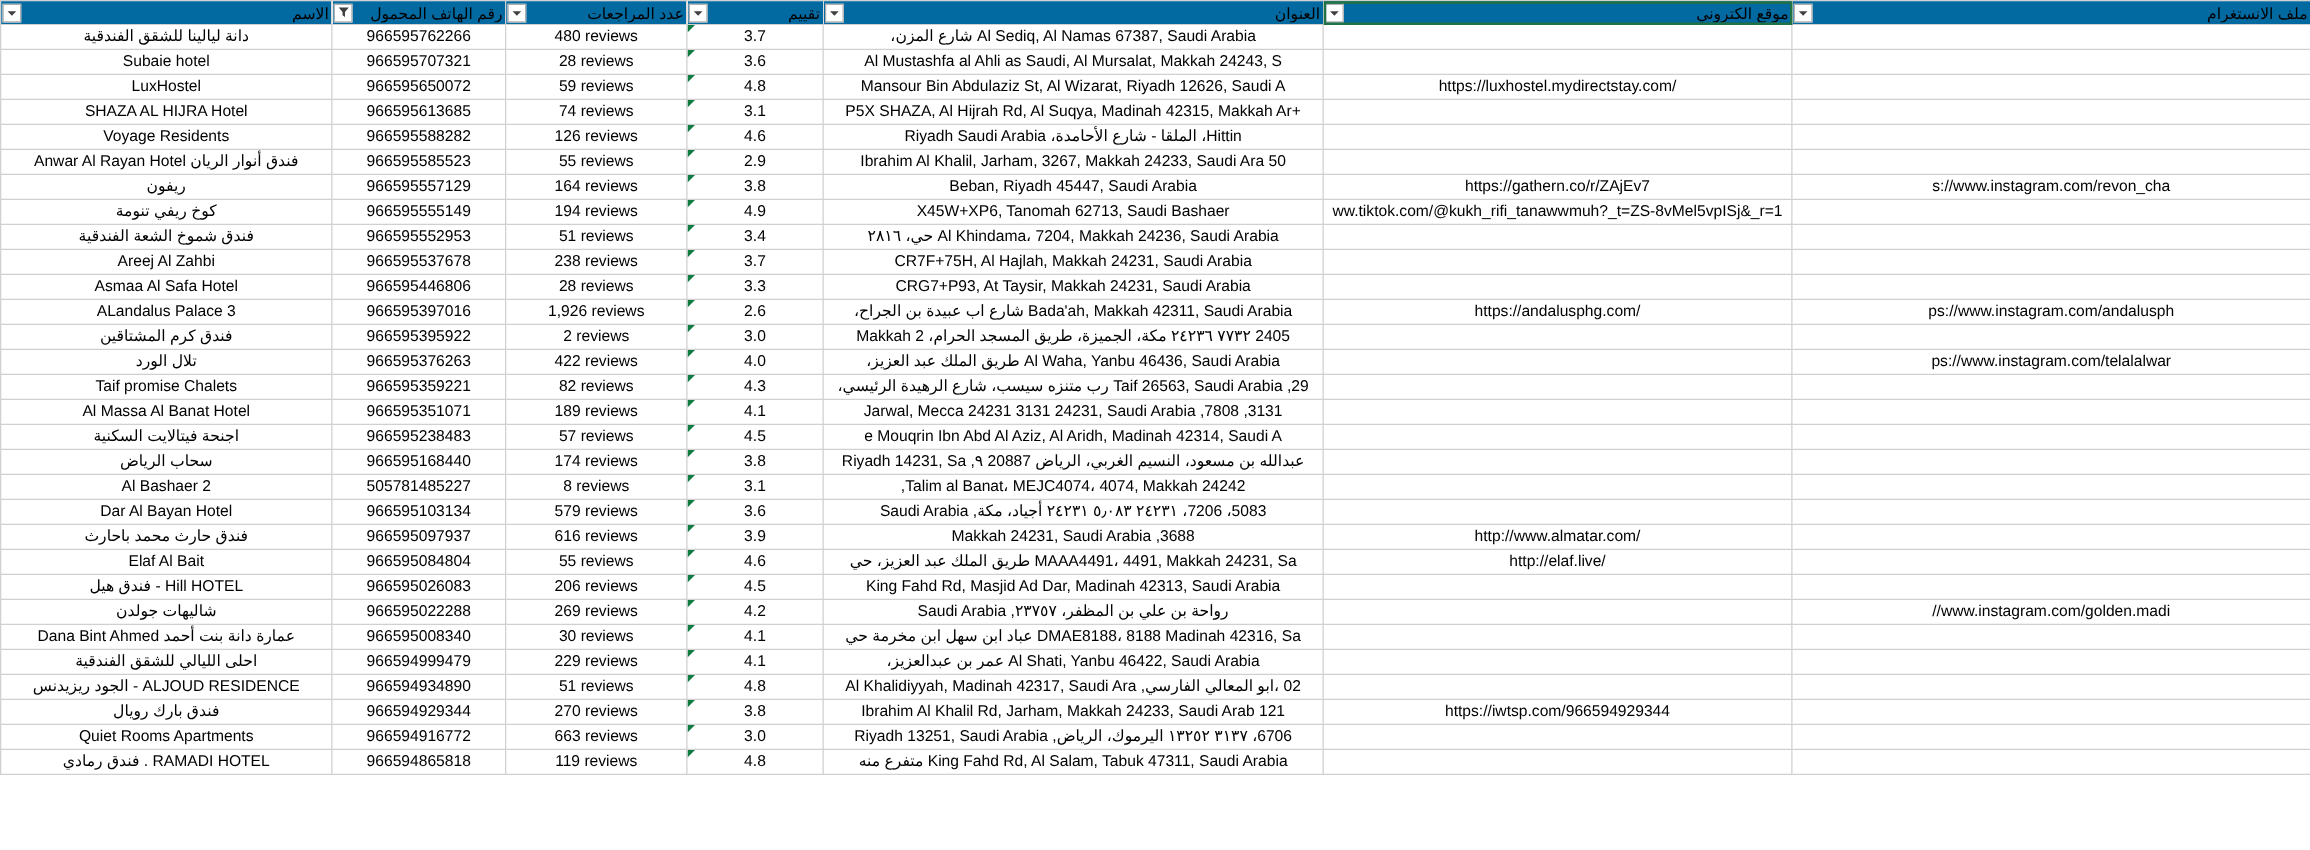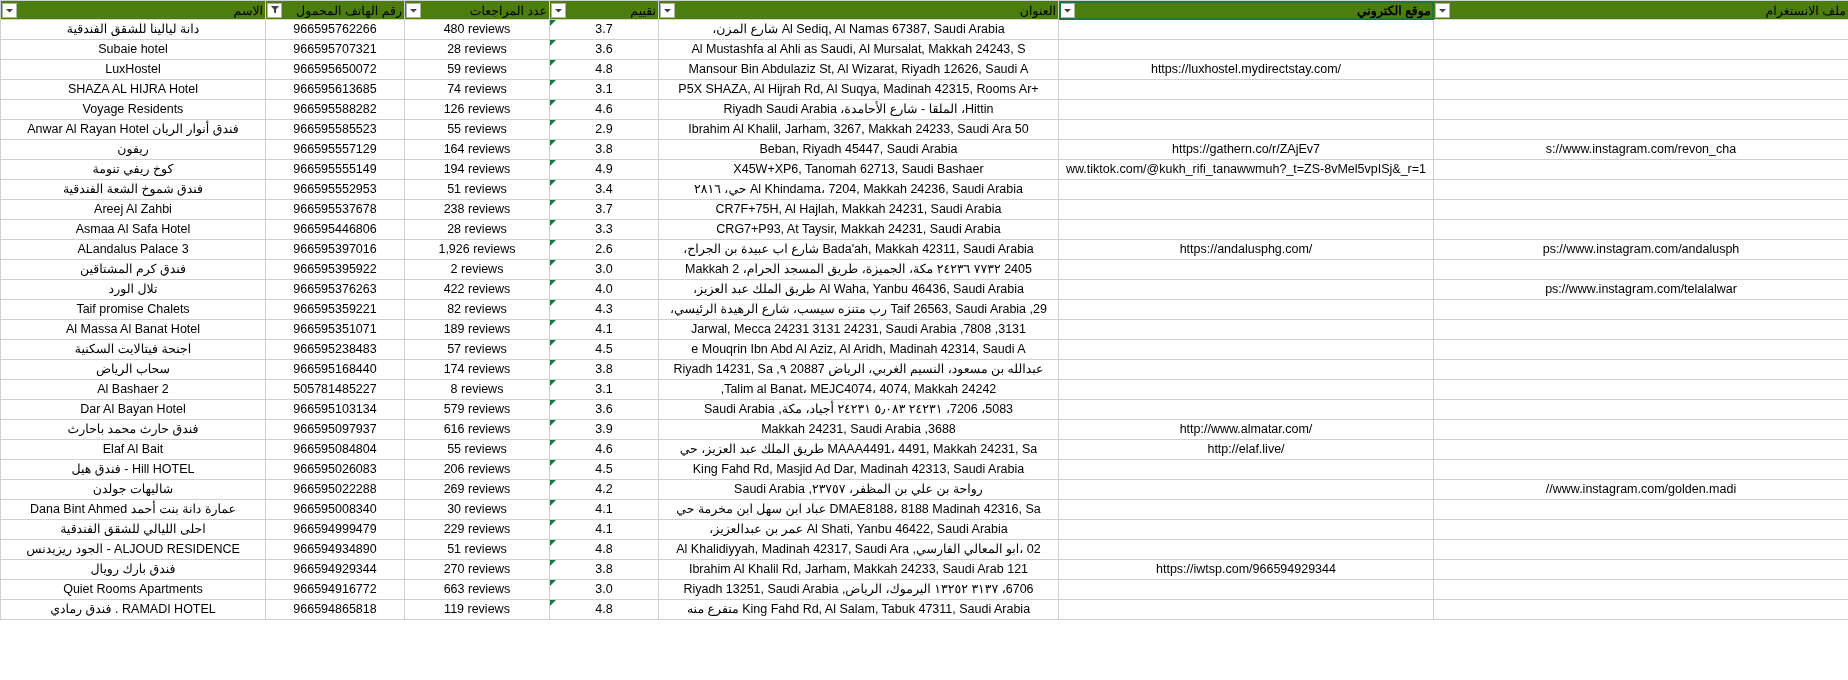--- a/index.html
+++ b/index.html
@@ -26,21 +26,21 @@
     padding: 0;
     height: 19px;
     font-size: 12.5px;
     color: #000;
     white-space: nowrap;
     overflow: hidden;
     vertical-align: middle;
   }
   
   thead th {
-    background: #4d7c0f;
+    background: #0369a1;
     color: #ffffff;
     font-weight: normal;
     font-size: 12.5px;
     height: 20px;
     border: 1px solid #9a9a9a;
     position: relative;
     padding: 0 4px;
     text-align: right;
   }
   thead th .hdr-wrap {
@@ -103,21 +103,20 @@
   col.c-phone  { width: 139px; }
   col.c-rev    { width: 145px; }
   col.c-rating { width: 109px; }
   col.c-addr   { width: 400px; }
   col.c-web    { width: 375px; }
   col.c-insta  { width: 415px; }
 
   .selected-cell {
     outline: 2px solid #217346;
     outline-offset: -2px;
-    font-weight: bold;
   }
 </style>
 </head>
 <body>
 
 <div class="sheet">
   <table class="grid">
     <colgroup>
       <col class="c-name">
         <col class="c-phone">
@@ -282,21 +281,21 @@
             <span class="cell ta-center ltr">966595613685</span>
           </td>
           <td>
             <span class="cell ta-center ltr">74 reviews</span>
           </td>
           <td class="rating">
             <span class="tri"></span>
             <span class="cell ta-center ltr">3.1</span>
           </td>
           <td>
-            <span class="cell ta-center rtl">+P5X SHAZA, Al Hijrah Rd, Al Suqya, Madinah 42315, Rooms Ar</span>
+            <span class="cell ta-center rtl">+P5X SHAZA, Al Hijrah Rd, Al Suqya, Madinah 42315, Makkah Ar</span>
           </td>
           <td>
             <span class="cell ta-center ltr"></span>
           </td>
           <td>
             <span class="cell ta-center ltr"></span>
           </td>
         </tr>
         <tr>
           <td>

